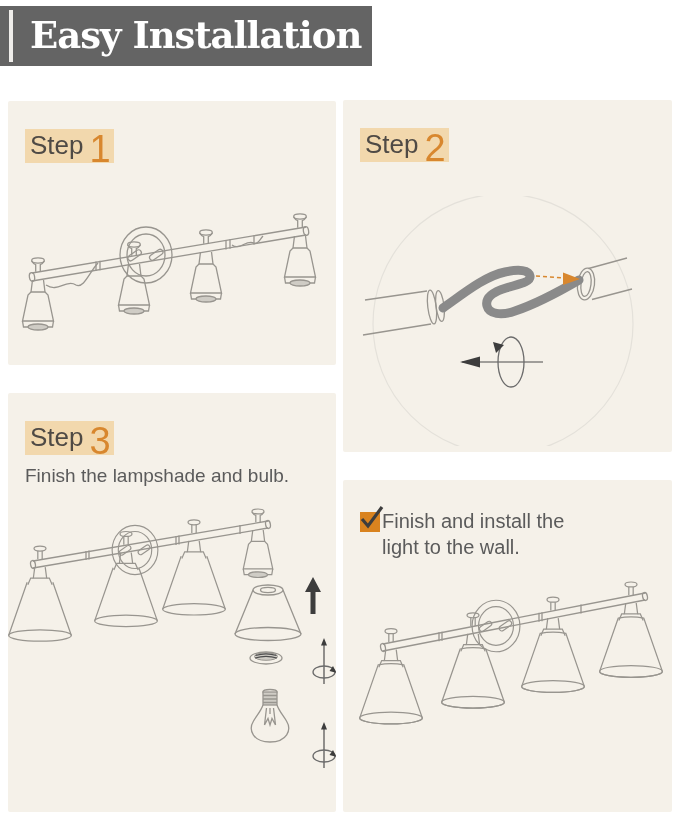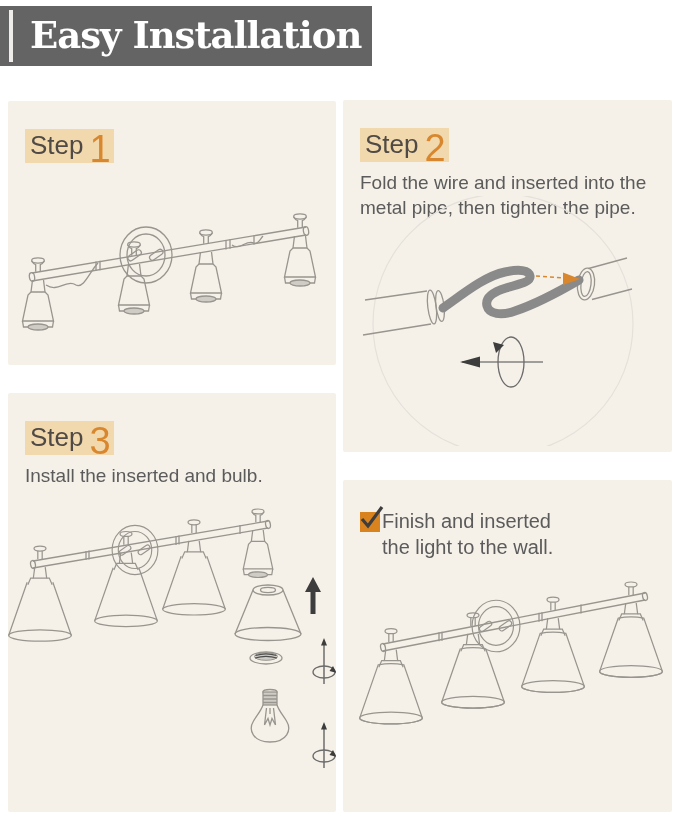--- a/index.html
+++ b/index.html
@@ -122,21 +122,20 @@
       <use href="#holder" transform="translate(198,47)"></use>
       <use href="#holder" transform="translate(292,31)"></use>
     </svg>
   </div>
 
   <div class="panel p2">
     <div class="step-head">
       <span class="step-label">Step</span>
       <span class="step-number">2</span>
     </div>
-    <p class="step-desc">Fold the wire and inserted into the metal pipe, then tighten the pipe.</p>
     <svg class="illus i2" viewBox="0 0 329 250">
       <circle class="faint" cx="160" cy="128" r="130"></circle>
       <g class="line">
         <path d="M22,104 L84,95 M20,139 L88,128"></path>
         <ellipse cx="89" cy="111" rx="4.2" ry="17" transform="rotate(-7 89 111)"></ellipse>
         <ellipse cx="97" cy="110" rx="4" ry="15.5" transform="rotate(-7 97 110)"></ellipse>
         <ellipse cx="243" cy="88" rx="8.5" ry="16" transform="rotate(7 243 88)"></ellipse>
         <ellipse cx="243" cy="88" rx="5" ry="12.5" transform="rotate(7 243 88)"></ellipse>
         <path d="M245.5,72.5 L284,62 M249,103.5 L289,93"></path>
       </g>
@@ -148,21 +147,21 @@
       <ellipse class="mid" cx="168" cy="166" rx="13" ry="25"></ellipse>
       <polygon class="dark" points="150,146 161,149 153,157"></polygon>
     </svg>
   </div>
 
   <div class="panel p3">
     <div class="step-head">
       <span class="step-label">Step</span>
       <span class="step-number">3</span>
     </div>
-    <p class="step-desc">Install the inserted and bulb.</p>
+    <p class="step-desc">Finish the lampshade and bulb.</p>
     <svg class="illus i3" viewBox="0 0 328 340">
       <use href="#plate" transform="translate(127,82) scale(0.88)"></use>
       <g class="line">
         <path d="M25,93 L260,53 M25,100 L260,60"></path>
         <ellipse cx="25" cy="96.5" rx="2.4" ry="4" transform="rotate(-9.7 25 96.5)"></ellipse>
         <ellipse cx="260" cy="56.5" rx="2.4" ry="4" transform="rotate(-9.7 260 56.5)"></ellipse>
         <path d="M78,83 L78,92 M81,82.5 L81,91.5 M168,68 L168,77 M171,67.5 L171,76.5 M232,57 L232,66"></path>
       </g>
       <use href="#holderTop" transform="translate(32,95.3) scale(0.95)"></use>
       <use href="#shadeP" transform="translate(32,95.3) scale(0.95)"></use>
@@ -195,21 +194,21 @@
     </svg>
   </div>
 
   <div class="panel p4">
     <div class="finish-row">
       <span class="checkbox">
         <svg width="28" height="28" viewBox="0 0 28 28">
           <path d="M6,14 L12,21 L26,2" stroke="#3d3d3d" stroke-width="3.2" fill="none"></path>
         </svg>
       </span>
-      <div class="finish-text">Finish and inserted the light to the wall.</div>
+      <div class="finish-text">Finish and install the light to the wall.</div>
     </div>
     <svg class="illus i4" viewBox="0 0 329 250">
       <use href="#plate" transform="translate(153,66) scale(0.92)"></use>
       <g class="line">
         <path d="M40,84 L302,33 M40,91 L302,40"></path>
         <ellipse cx="40" cy="87.5" rx="2.4" ry="4" transform="rotate(-11 40 87.5)"></ellipse>
         <ellipse cx="302" cy="36.5" rx="2.4" ry="4" transform="rotate(-11 302 36.5)"></ellipse>
         <path d="M96,72.3 L96,81.3 M99,71.7 L99,80.7 M196,52.8 L196,61.8 M199,52.2 L199,61.2 M238,44.6 L238,53.6"></path>
       </g>
       <use href="#holderTop" transform="translate(48,85.9) scale(0.95)"></use>

